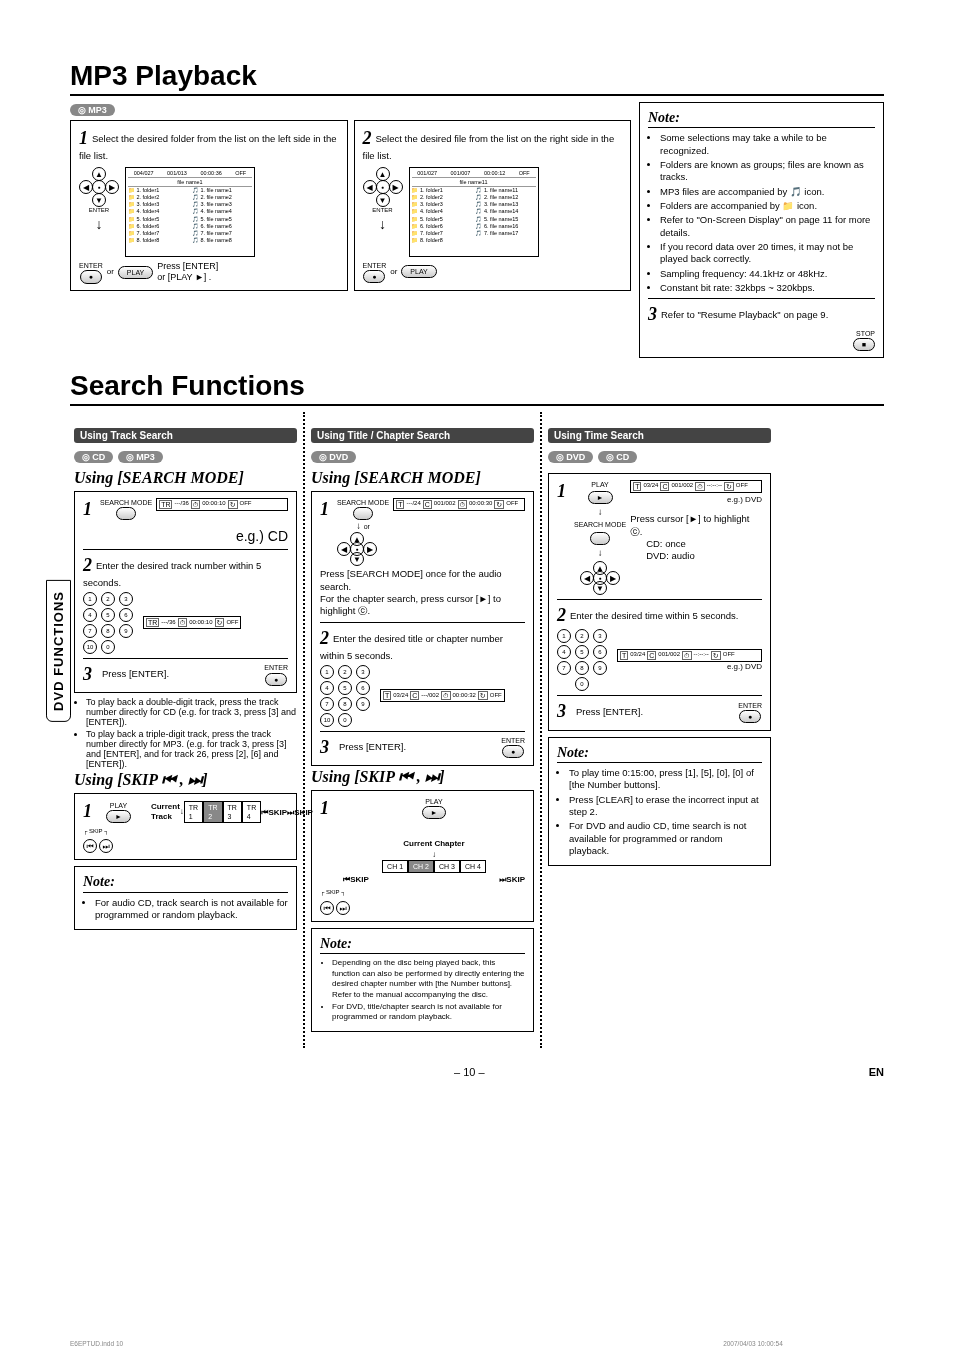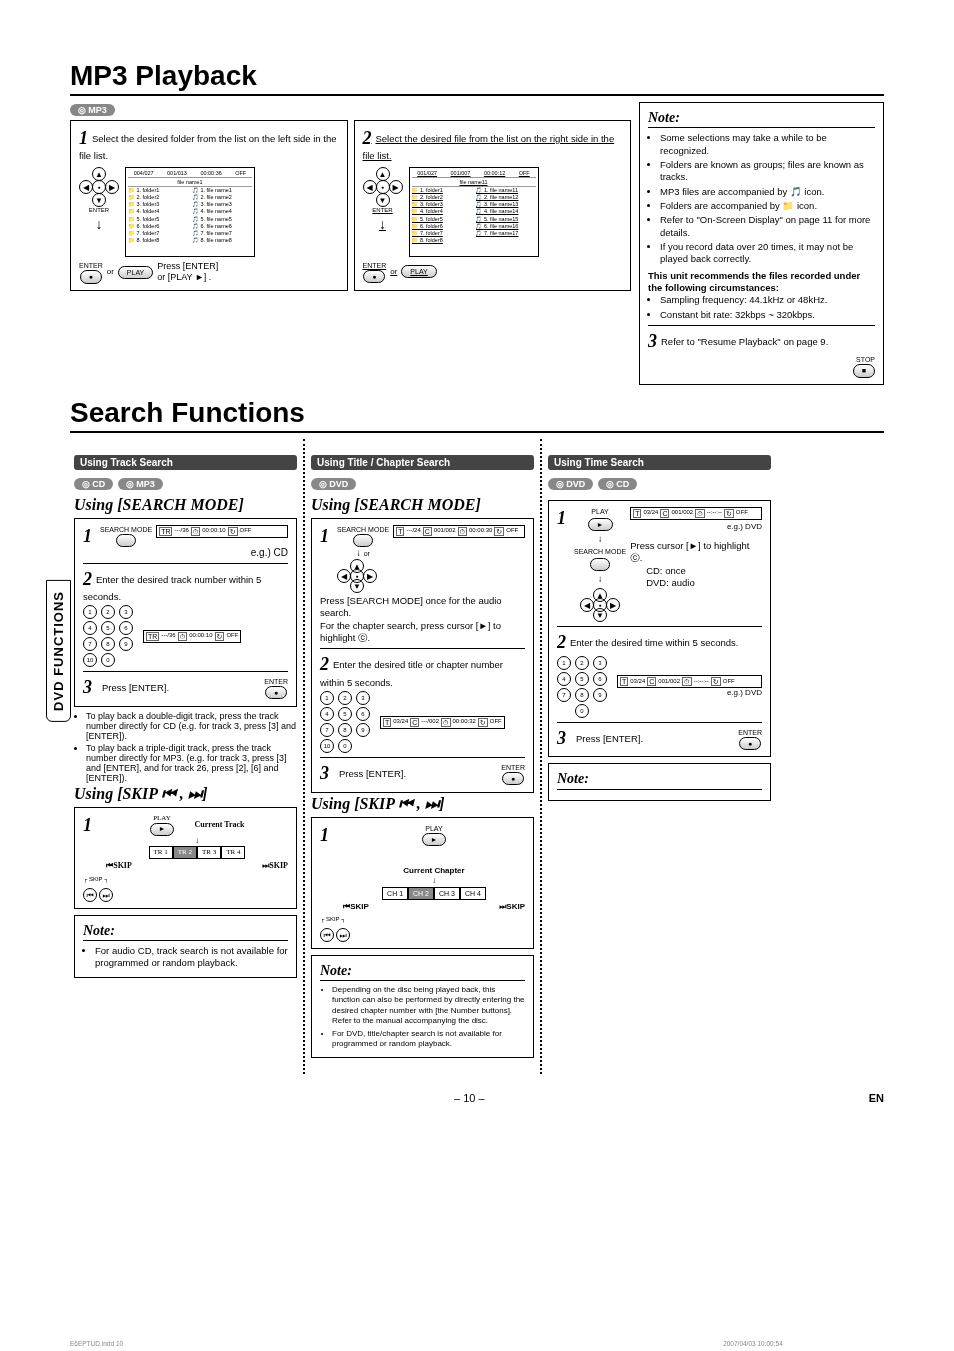--- a/index.html
+++ b/index.html
@@ -260,21 +260,21 @@
           </div>
           <span>or</span>
           <span class="oval-btn">PLAY</span>
           <div style="font-size:9px;">
             <div>Press [ENTER]</div>
             <div>or [PLAY ►] .</div>
           </div>
         </div>
       </div>
 
-      <div class="box" style="flex:1;text-decoration:underline;">
+      <div class="box" style="flex:1;">
         <div><span class="stepnum">2</span><span>Select the desired file from the list on the right side in the file list.</span></div>
         <div style="display:flex; gap:6px; margin-top:4px;">
           <div class="svg-pad">
             <div style="position:relative; width:40px; height:40px;">
               <span class="circle-btn" style="position:absolute;top:0;left:13px;">▲</span>
               <span class="circle-btn" style="position:absolute;top:13px;left:0;">◀</span>
               <span class="circle-btn" style="position:absolute;top:13px;left:13px;font-size:5px;">●</span>
               <span class="circle-btn" style="position:absolute;top:13px;left:26px;">▶</span>
               <span class="circle-btn" style="position:absolute;top:26px;left:13px;">▼</span>
             </div>
@@ -327,21 +327,20 @@
   <div class="box" style="width:245px;">
     <div class="note-title">Note:</div>
     <ul class="tight" id="note-list">
         <li>Some selections may take a while to be recognized.</li>
         <li>Folders are known as groups; files are known as tracks.</li>
         <li>MP3 files are accompanied by 🎵 icon.</li>
         <li>Folders are accompanied by 📁 icon.</li>
         <li>Refer to "On-Screen Display" on page 11 for more details.</li>
         <li>If you record data over 20 times, it may not be played back correctly.</li>
       </ul>
-    <div style="font-weight:bold; margin-top:4px;">This unit recommends the files recorded under the following circumstances:</div>
     <ul class="tight" id="note-rec">
         <li>Sampling frequency: 44.1kHz or 48kHz.</li>
         <li>Constant bit rate: 32kbps ~ 320kbps.</li>
       </ul>
     <div style="border-top:1px solid #000;margin-top:4px;padding-top:4px;">
       <span class="stepnum">3</span><span>Refer to "Resume Playback" on page 9.</span>
       <div style="text-align:right; margin-top:2px;">
         <div class="tiny">STOP</div>
         <span class="oval-btn">■</span>
       </div>
@@ -369,21 +368,21 @@
         </div>
         <div style="flex:1;text-align:right;">
           <div class="small-display">
             <span class="mini-icon">TR</span>
               <span>---/36</span>
             <span class="mini-icon">⏱</span>
               <span>00:00:10</span>
             <span class="mini-icon">↻</span>
               <span>OFF</span>
           </div>
-          <div style="font-size:10px;margin-top:8px;">e.g.) CD</div>
+          <div style="font-size:14px;margin-top:16px;">e.g.) CD</div>
         </div>
       </div>
       <div style="border-top:0.5px solid #000;margin:4px 0;"></div>
       <div><span class="stepnum">2</span><span>Enter the desired track number within 5 seconds.</span></div>
       <div style="display:flex;gap:8px;align-items:center;margin-top:2px;">
         <div class="num-grid">
           <span class="circle-btn">1</span>
             <span class="circle-btn">2</span>
             <span class="circle-btn">3</span>
           <span class="circle-btn">4</span>
@@ -416,21 +415,21 @@
     </div>
     <ul class="tight" style="margin-top:4px;">
       <li>To play back a double-digit track, press the track number directly for CD (e.g. for track 3, press [3] and [ENTER]).</li>
       <li>To play back a triple-digit track, press the track number directly for MP3. (e.g. for track 3, press [3] and [ENTER], and for track 26, press [2], [6] and [ENTER]).</li>
     </ul>
 
     <div class="italic-head">Using [SKIP ⏮ , ⏭]</div>
     <div class="box skip-diagram">
       <div style="display:flex;gap:10px;width:100%;">
         <span class="stepnum">1</span>
-        <div style="flex:1;display:flex;flex-direction:column;align-items:center;font-family:Liberation Serif, serif;">
+        <div style="flex:1;display:flex;flex-direction:row;align-items:center;">
           <div style="display:flex;align-items:center;gap:20px;">
             <div style="text-align:center;">
               <div class="tiny">PLAY</div>
               <span class="oval-btn">►</span>
             </div>
             <b>Current Track</b>
           </div>
           <div>↓</div>
           <div class="track-boxes">
             <span>TR 1</span>
@@ -656,20 +655,25 @@
           <span>Press [ENTER].</span>
         <div style="text-align:center;margin-left:auto;">
           <div class="tiny">ENTER</div>
           <span class="oval-btn">●</span>
         </div>
       </div>
     </div>
 
     <div class="box" style="margin-top:6px;">
       <div class="note-title">Note:</div>
+      <ul class="tight">
+        <li>To play time 0:15:00, press [1], [5], [0], [0] of [the Number buttons].</li>
+        <li>Press [CLEAR] to erase the incorrect input at step 2.</li>
+        <li>For DVD and audio CD, time search is not available for programmed or random playback.</li>
+      </ul>
     </div>
   </div>
 </div>
 
 <div class="footer-row">
   <span></span>
   <span>– 10 –</span>
   <span style="font-weight:bold;">EN</span>
 </div>
 

